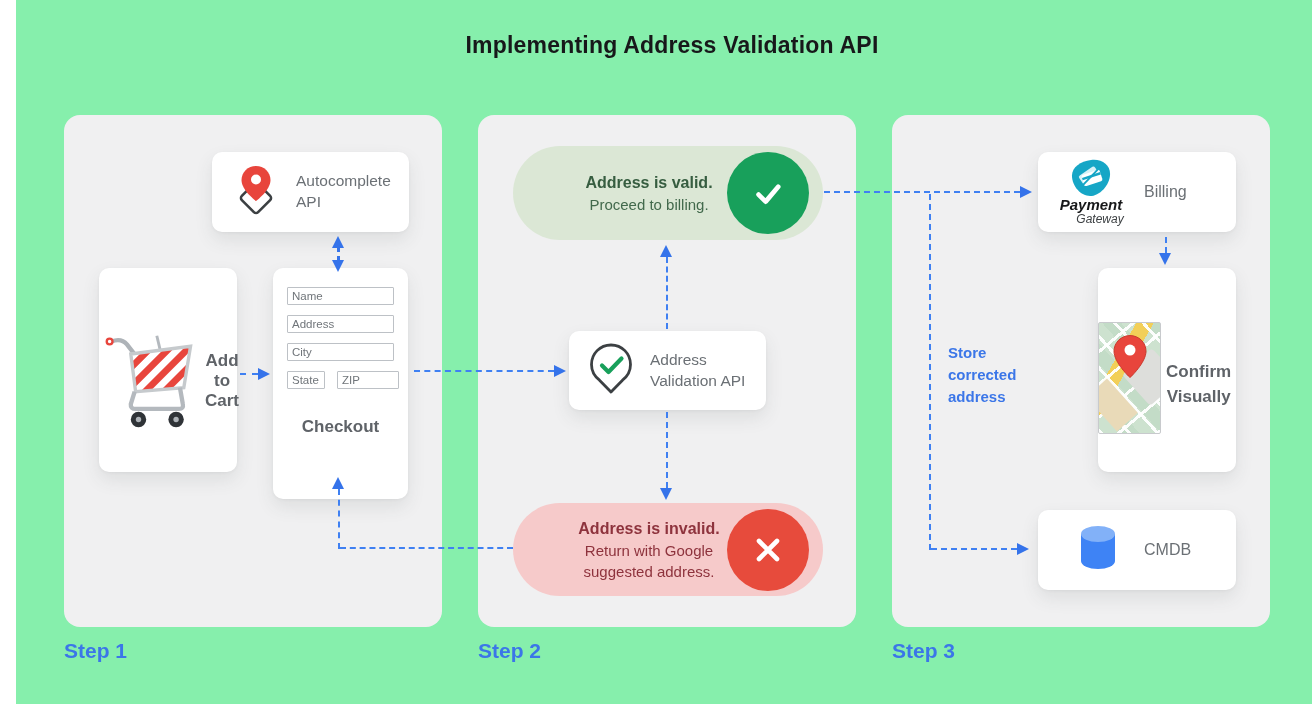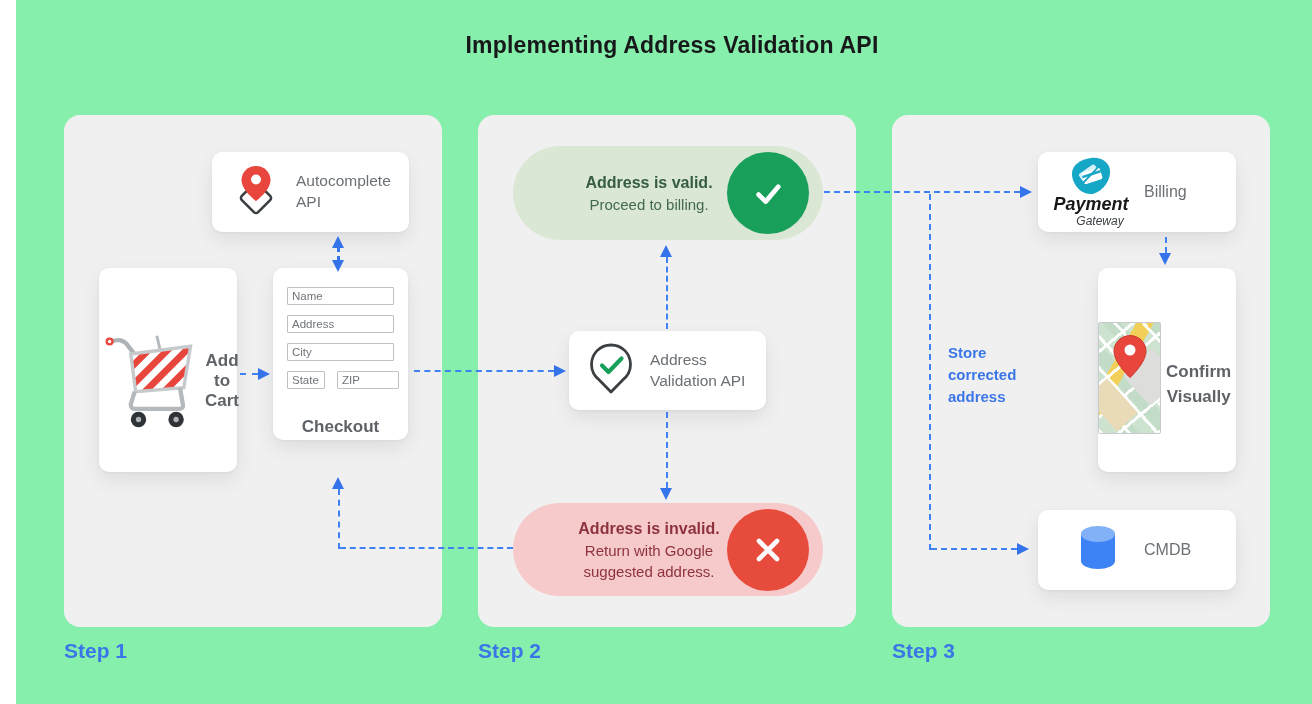--- a/index.html
+++ b/index.html
@@ -47,21 +47,21 @@
          repeating-linear-gradient(-40deg, rgba(255,255,255,.95) 0 3px, rgba(255,255,255,0) 3px 25px),
          linear-gradient(120deg, rgba(0,0,0,0) 0 30%, #f2cf58 30% 44%, rgba(0,0,0,0) 44%),
          repeating-linear-gradient(48deg, #cde2cf 0 16px, #c3dcc7 16px 30px);}
   .map-beige{position:absolute;left:-10px;bottom:14px;width:46px;height:28px;background:#e9dab8;
              transform:rotate(48deg);}
   .map-gray{position:absolute;right:-12px;top:34px;width:42px;height:40px;background:#dddedb;
             transform:rotate(48deg);border-radius:4px;}
   .map-pin{position:absolute;left:50%;top:44%;transform:translate(-50%,-72%);}
   
   .pay-logo{display:flex;flex-direction:column;align-items:center;width:78px;flex:none;}
-  .pay-title{font-size:18px;font-weight:700;font-style:italic;color:#17181a;margin-top:-2px;}
+  .pay-title{font-size:15px;font-weight:700;font-style:italic;color:#17181a;margin-top:-2px;}
   .pay-sub{font-size:12px;font-style:italic;color:#3c4043;margin-top:-1px;padding-left:18px;}
 </style>
 </head>
 <body>
 
 <div class="canvas">
 
   <div class="title">Implementing Address Validation API</div>
 
   <div class="panel" style="left:48px;"></div>
@@ -95,21 +95,21 @@
         <path d="M37 66 L33 79 Q32.5 84 38 84 L83 84 Q88 84 87 79 L84 62" fill="none" stroke="#b4b9be" stroke-width="4.5" stroke-linejoin="round"></path>
         <circle cx="41" cy="95" r="8" fill="#2f3337"></circle>
           <circle cx="41" cy="95" r="2.8" fill="#aeb3b8"></circle>
         <circle cx="80" cy="95" r="8" fill="#2f3337"></circle>
           <circle cx="80" cy="95" r="2.8" fill="#aeb3b8"></circle>
       </svg>
     </span>
     <span class="big-label" style="margin-top:22px;">Add to Cart</span>
   </div>
 
-  <div class="card" style="left:257px;top:268px;width:135px;height:172px;padding:19px 14px;box-sizing:border-box;">
+  <div class="card" style="left:257px;top:268px;width:135px;height:231px;padding:19px 14px;box-sizing:border-box;">
     <input class="field" readonly="" placeholder="Name" style="">
     <input class="field" style="margin-top: 10px;" readonly="" placeholder="Address">
     <input class="field" style="margin-top: 10px;" readonly="" placeholder="City">
     <div class="frow" style="margin-top:10px;">
       <input class="field" style="width: 38px; flex: 0 0 auto;" readonly="" placeholder="State">
       <input class="field" style="width: 62px; flex: 0 0 auto;" readonly="" placeholder="ZIP">
     </div>
     <div class="big-label" style="margin-top:28px;">Checkout</div>
   </div>
 

